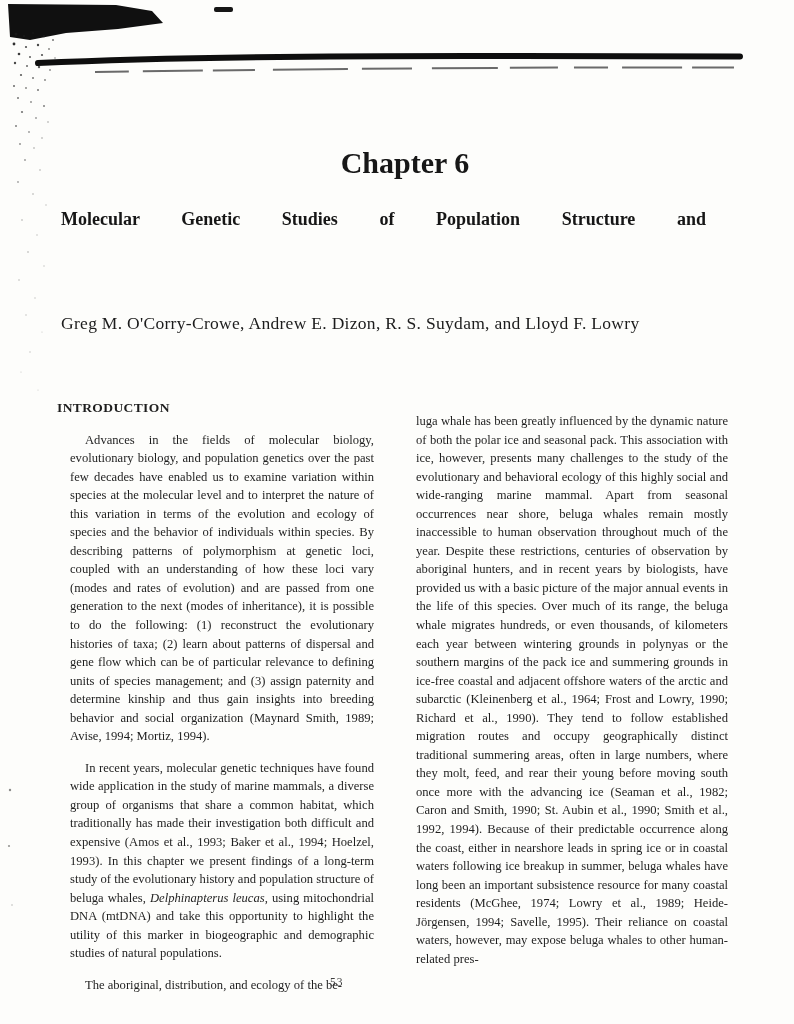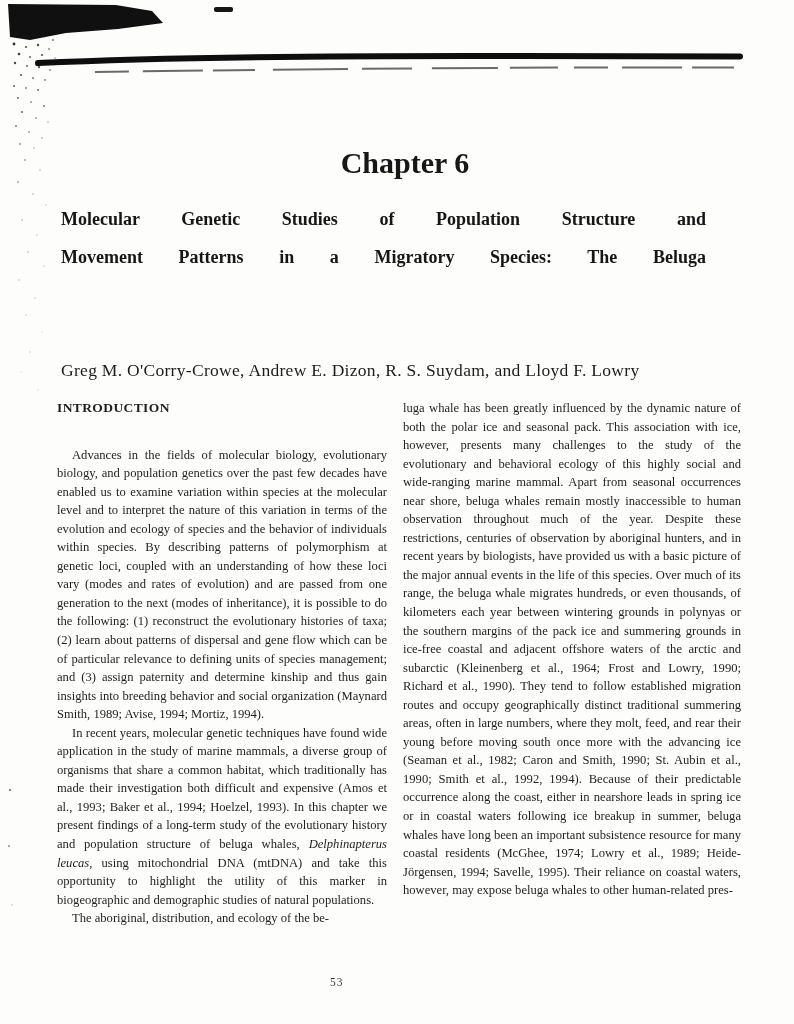--- a/index.html
+++ b/index.html
@@ -33,36 +33,35 @@
     color: #161616;
     text-align: justify;
     text-align-last: justify;
     white-space: nowrap;
   }
   .authors {
     position: absolute; top: 313px; left: 61px; width: 690px;
     font-family: "Liberation Serif", serif;
     font-size: 17.5px; letter-spacing: 0.3px; color: #1c1c1c;
     white-space: nowrap;
-    margin-top: 47px;
   }
   .col {
     position: absolute; top: 399px;
     font-family: "Liberation Serif", serif;
     font-size: 12.6px; line-height: 18.55px;
     color: #1e1e1e;
     text-align: justify;
   }
   .col-left  { left: 57px;  width: 330px; }
   .col-right { left: 403px; width: 338px; }
   .section-heading {
     font-weight: 700; font-size: 13.5px; letter-spacing: 0.4px;
-    margin: 0 0 28px 0; text-align: left;
+    margin: 0 0 0 0; text-align: left;
   }
-  .para { margin: 0; padding: 0; }
+  .para { margin: 13px; padding: 0; }
   .para.indent { text-indent: 15px; }
   .run-i { font-style: italic; }
   .page-number {
     position: absolute; top: 976px; left: 330px; width: 60px;
     font-family: "Liberation Serif", serif;
     font-size: 11.5px; letter-spacing: 1px; color: #3f3f3f;
   }
 </style>
 </head>
 <body>
@@ -132,21 +131,20 @@
       <circle cx="10" cy="790" r="1.2" opacity=".5"></circle>
         <circle cx="9" cy="846" r="1.1" opacity=".45"></circle>
       <circle cx="12" cy="905" r=".8" opacity=".3"></circle>
     </g>
   </svg>
 
   <div class="chapter">Chapter 6</div>
 
   <div class="title">
     <div class="title-line"><span>Molecular Genetic Studies of Population Structure and</span></div>
-    <div class="title-line"><span>Movement Patterns in a Migratory Species: The Beluga</span></div>
   </div>
 
   <div class="authors">Greg M. O'Corry-Crowe, Andrew E. Dizon, R. S. Suydam, and Lloyd F. Lowry</div>
 
   <div class="col col-left">
     <div class="section-heading">INTRODUCTION</div>
     <p class="para indent"><span>Advances in the fields of molecular biology, evolutionary biology, and population genetics over the past few decades have enabled us to examine variation within species at the molecular level and to interpret the nature of this variation in terms of the evolution and ecology of species and the behavior of individuals within species. By describing patterns of polymorphism at genetic loci, coupled with an understanding of how these loci vary (modes and rates of evolution) and are passed from one generation to the next (modes of inheritance), it is possible to do the following: (1) reconstruct the evolutionary histories of taxa; (2) learn about patterns of dispersal and gene flow which can be of particular relevance to defining units of species management; and (3) assign paternity and determine kinship and thus gain insights into breeding behavior and social organization (Maynard Smith, 1989; Avise, 1994; Mortiz, 1994).</span></p>
     <p class="para indent"><span>In recent years, molecular genetic techniques have found wide application in the study of marine mammals, a diverse group of organisms that share a common habitat, which traditionally has made their investigation both difficult and expensive (Amos et al., 1993; Baker et al., 1994; Hoelzel, 1993). In this chapter we present findings of a long-term study of the evolutionary history and population structure of beluga whales, </span><span class="run-i">Delphinapterus leucas</span><span>, using mitochondrial DNA (mtDNA) and take this opportunity to highlight the utility of this marker in biogeographic and demographic studies of natural populations.</span></p>
     <p class="para indent"><span>The aboriginal, distribution, and ecology of the be-</span></p>
   </div>

